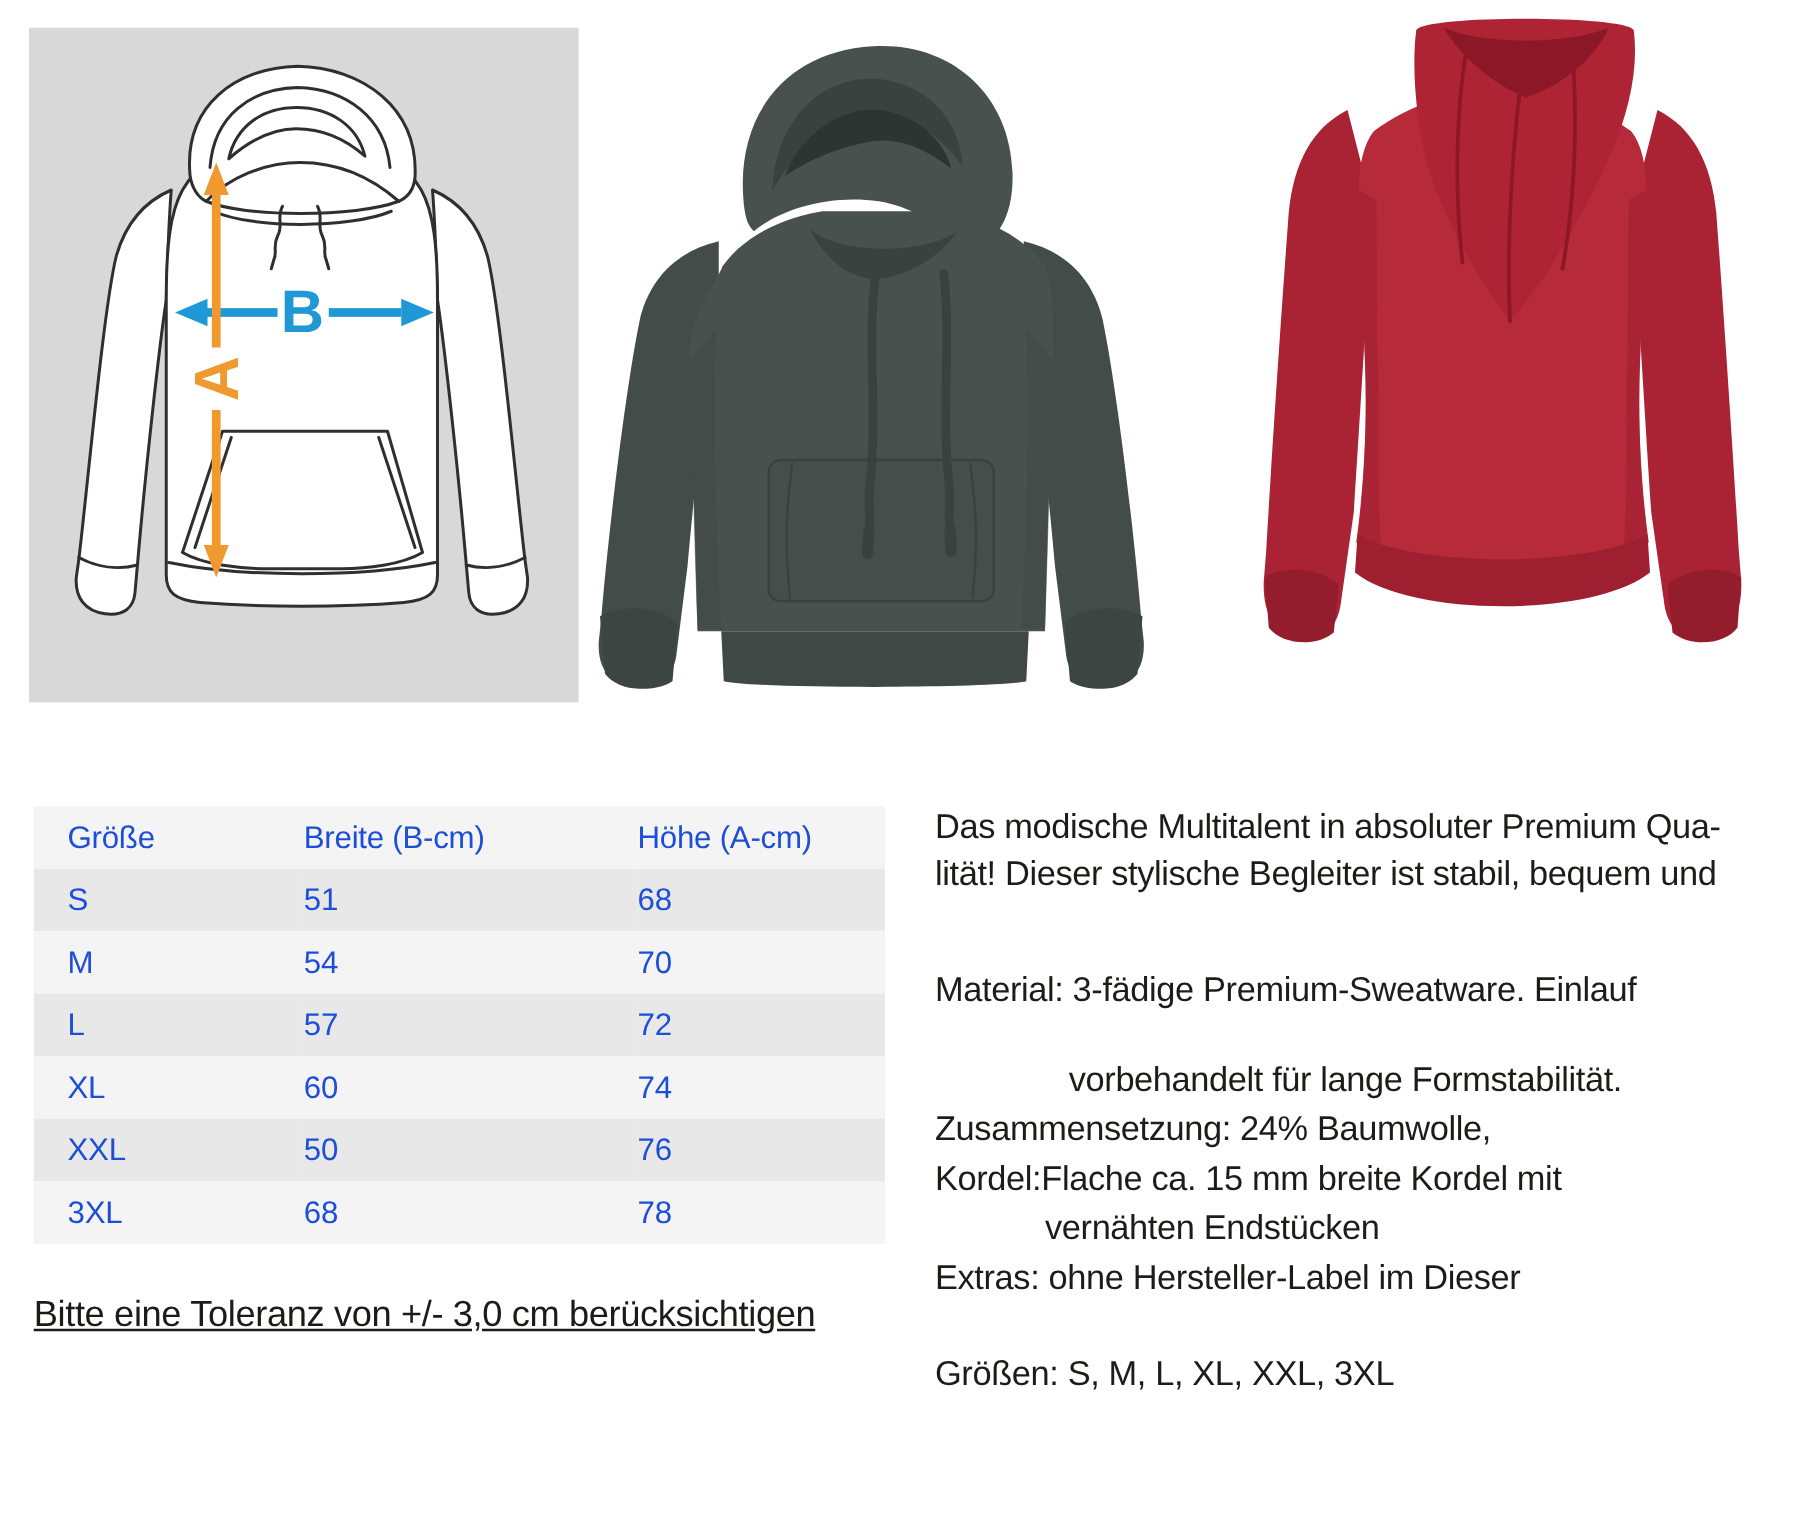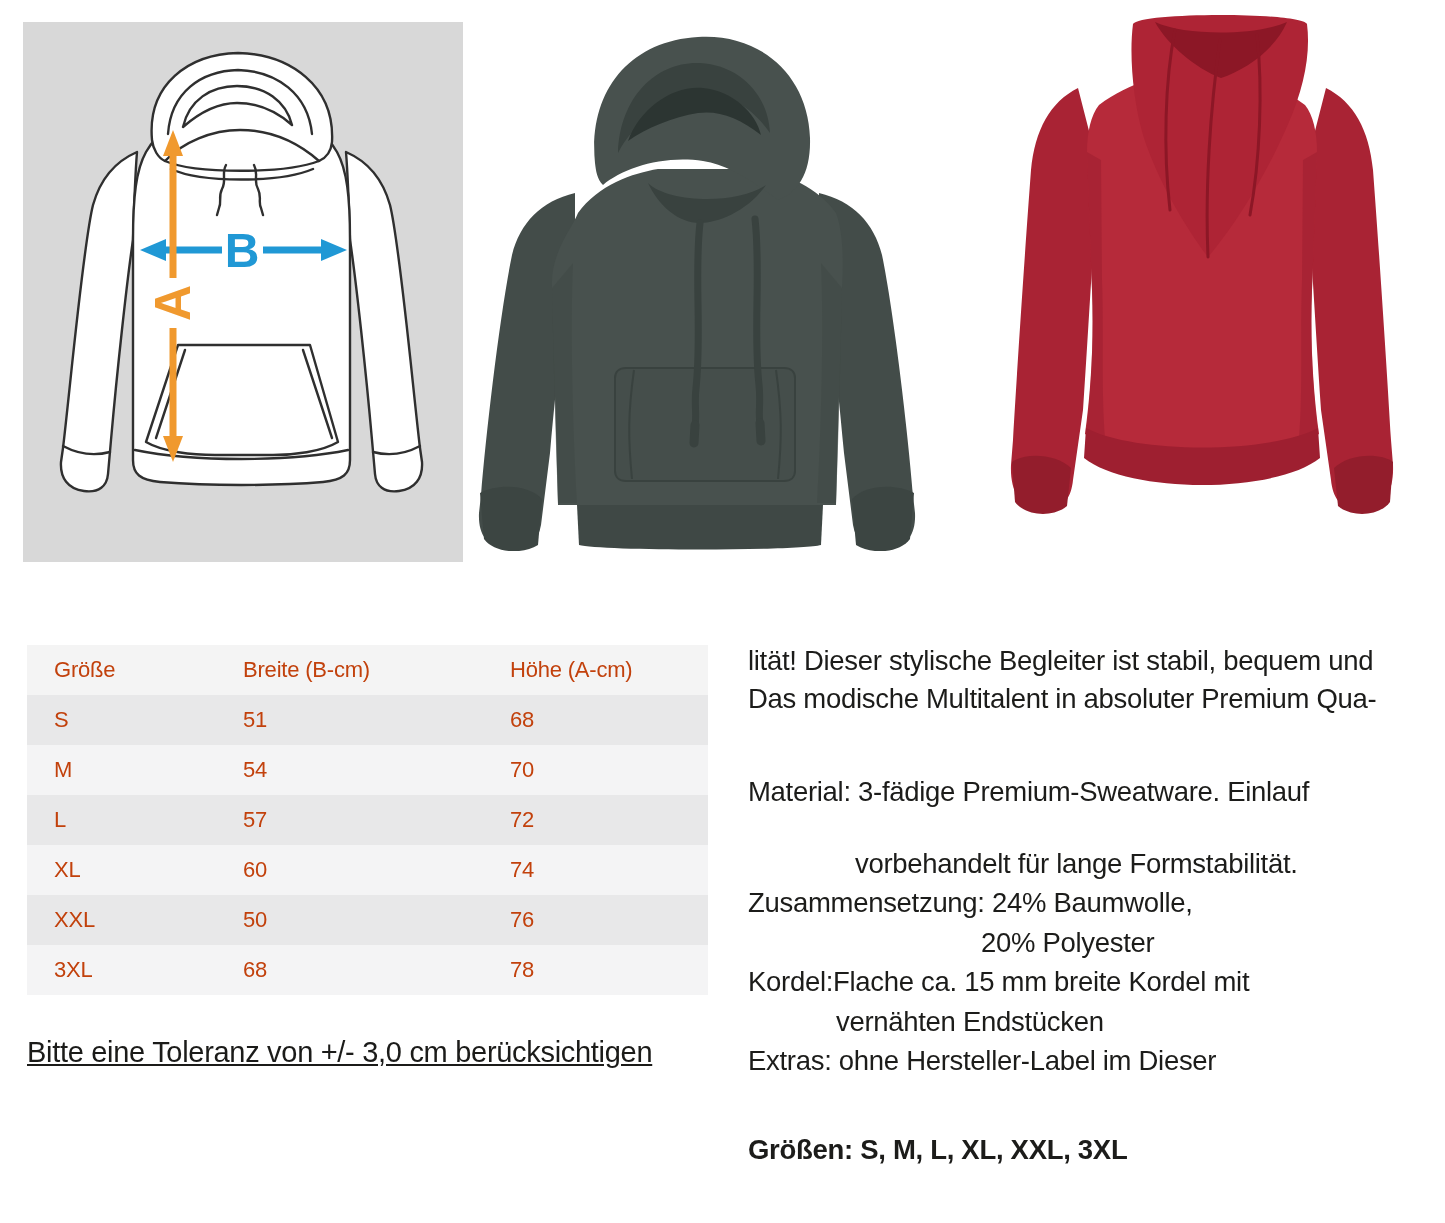--- a/index.html
+++ b/index.html
@@ -10,21 +10,21 @@
   
   .diagram-box{position:absolute;left:23px;top:22px;width:440px;height:540px;}
   .front-photo{position:absolute;left:478px;top:33px;width:438px;height:518px;}
   .back-photo{position:absolute;left:1005px;top:10px;width:395px;height:510px;}
   .diagram-box svg,.front-photo svg,.back-photo svg{display:block;width:100%;height:100%;}
 
   
   .size-table-wrap{position:absolute;left:27px;top:645px;width:681px;}
   table.size-table{
     width:681px;border-collapse:collapse;table-layout:fixed;
-    font-size:22px;color:#c2410c;letter-spacing:-0.2px;
+    font-size:25px;color:#1d4ed8;letter-spacing:-0.2px;
   }
   table.size-table col.c1{width:216px;}
   table.size-table col.c2{width:267px;}
   table.size-table col.c3{width:198px;}
   table.size-table th,table.size-table td{
     height:50px;padding:0;text-align:left;vertical-align:middle;font-weight:normal;
   }
   table.size-table th:first-child,table.size-table td:first-child{padding-left:27px;}
   table.size-table thead tr{background:#f4f4f4;}
   table.size-table tbody tr:nth-child(odd){background:#e8e8e9;}
@@ -35,21 +35,21 @@
     letter-spacing:-0.3px;white-space:nowrap;text-decoration:underline;
   }
 
   
   .desc{
     position:absolute;left:748px;top:642px;width:680px;
     font-size:27.5px;line-height:38px;color:#1c1c1a;letter-spacing:-0.3px;
   }
   .desc .line{white-space:nowrap;}
   .desc .specs{margin-top:54px;line-height:39.5px;}
-  .desc .sizes{margin-top:50px;font-weight:bold;}
+  .desc .sizes{margin-top:39px;}
   .ind-107{padding-left:107px;margin-top:32px;}
   .ind-233{padding-left:233px;}
   .ind-88{padding-left:88px;}
 </style>
 </head>
 <body>
 
 <div class="page">
 
   <div class="diagram-box">
@@ -205,28 +205,27 @@
           <td>78</td>
         </tr>
       </tbody>
     </table>
   </div>
 
   <div class="tolerance-note">Bitte eine Toleranz von +/- 3,0 cm berücksichtigen</div>
 
   <div class="desc">
     <div class="intro">
+      <div class="line">Das modische Multitalent in absoluter Premium Qua-</div>
       <div class="line">lität! Dieser stylische Begleiter ist stabil, bequem und</div>
-      <div class="line">Das modische Multitalent in absoluter Premium Qua-</div>
     </div>
     <div class="specs">
       <div class="line">Material: 3-fädige Premium-Sweatware. Einlauf</div>
       <div class="line ind-107">vorbehandelt für lange Formstabilität.</div>
       <div class="line">Zusammensetzung: 24% Baumwolle,</div>
-      <div class="line ind-233">20% Polyester</div>
       <div class="line">Kordel:Flache ca. 15 mm breite Kordel mit</div>
       <div class="line ind-88">vernähten Endstücken</div>
       <div class="line">Extras: ohne Hersteller-Label im Dieser</div>
     </div>
     <div class="sizes line">Größen: S, M, L, XL, XXL, 3XL</div>
   </div>
 
 </div>
 
 </body></html>

